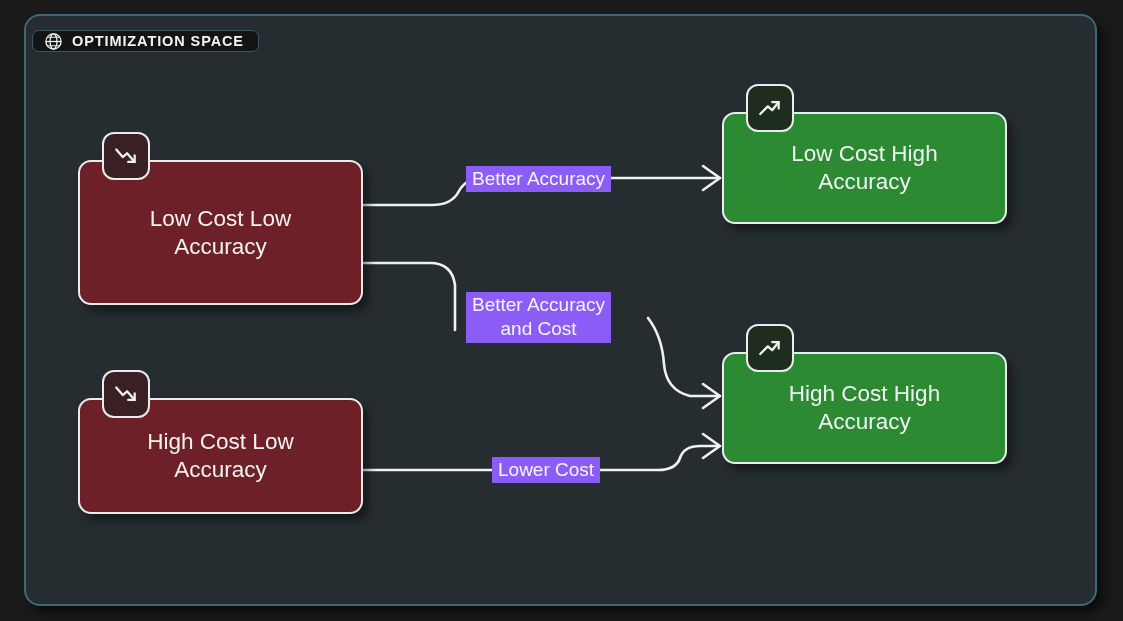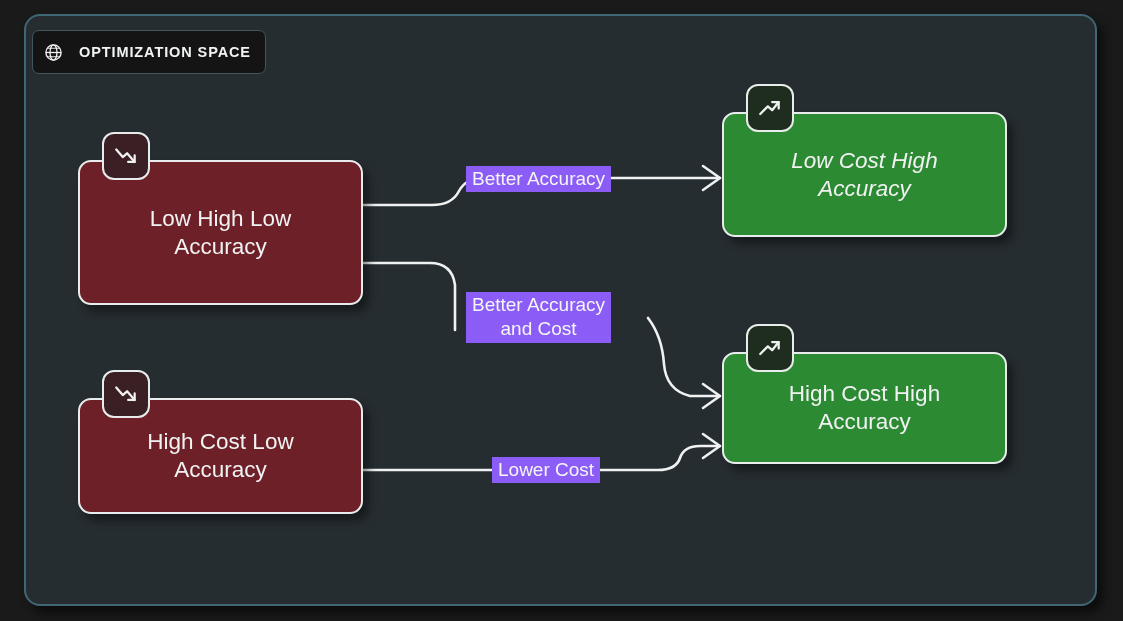--- a/index.html
+++ b/index.html
@@ -34,24 +34,24 @@
     border: 2px solid #3f6775;
     border-radius: 16px;
     box-shadow: 6px 7px 10px rgba(0,0,0,0.55);
   }
 
   
   #title-badge {
     position: absolute;
     left: 32px;
     top: 30px;
-    height: 44px;
+    height: 22px;
     display: flex;
     align-items: center;
-    gap: 16px;
+    gap: 9px;
     padding: 0 14px 0 11px;
     background: #141414;
     border: 1px solid #3f5560;
     border-radius: 7px;
     box-sizing: border-box;
   }
   #title-badge .glyph {
     display: block;
     width: 19px;
     height: 19px;
@@ -191,36 +191,36 @@
 
   <div class="edge-label" style="left:492px; top:457px;">Lower Cost</div>
 
   <div class="node red" style="left:78px; top:160px; width:285px; height:145px;">
     <div class="node-badge red">
       <svg viewBox="0 0 24 24">
         <polyline points="3,6 9,13 13,9.5 20,17.5" fill="none" stroke="#f0f2f2" stroke-width="2.1" stroke-linecap="round" stroke-linejoin="round"></polyline>
         <polyline points="20,11.5 20,17.5 14,17.5" fill="none" stroke="#f0f2f2" stroke-width="2.1" stroke-linecap="round" stroke-linejoin="round"></polyline>
       </svg>
     </div>
-    <div class="node-label">Low High Low
+    <div class="node-label">Low Cost Low
 Accuracy</div>
   </div>
 
   <div class="node red" style="left:78px; top:398px; width:285px; height:116px;">
     <div class="node-badge red">
       <svg viewBox="0 0 24 24">
         <polyline points="3,6 9,13 13,9.5 20,17.5" fill="none" stroke="#f0f2f2" stroke-width="2.1" stroke-linecap="round" stroke-linejoin="round"></polyline>
         <polyline points="20,11.5 20,17.5 14,17.5" fill="none" stroke="#f0f2f2" stroke-width="2.1" stroke-linecap="round" stroke-linejoin="round"></polyline>
       </svg>
     </div>
     <div class="node-label">High Cost Low
 Accuracy</div>
   </div>
 
-  <div class="node green" style="left:722px; top:112px; width:285px; height:125px;font-style:italic;">
+  <div class="node green" style="left:722px; top:112px; width:285px; height:112px;">
     <div class="node-badge green">
       <svg viewBox="0 0 24 24">
         <polyline points="3,17.5 10,10.5 14,14 20,6.5" fill="none" stroke="#f0f2f2" stroke-width="2.1" stroke-linecap="round" stroke-linejoin="round"></polyline>
         <polyline points="14,6.5 20,6.5 20,12.5" fill="none" stroke="#f0f2f2" stroke-width="2.1" stroke-linecap="round" stroke-linejoin="round"></polyline>
       </svg>
     </div>
     <div class="node-label">Low Cost High
 Accuracy</div>
   </div>
 

